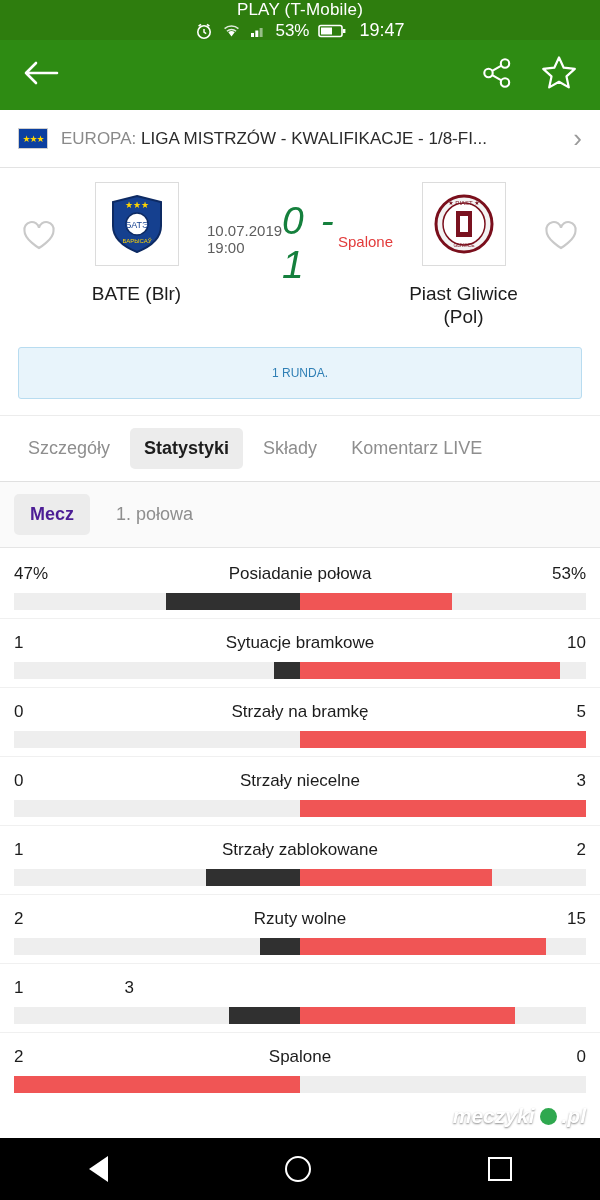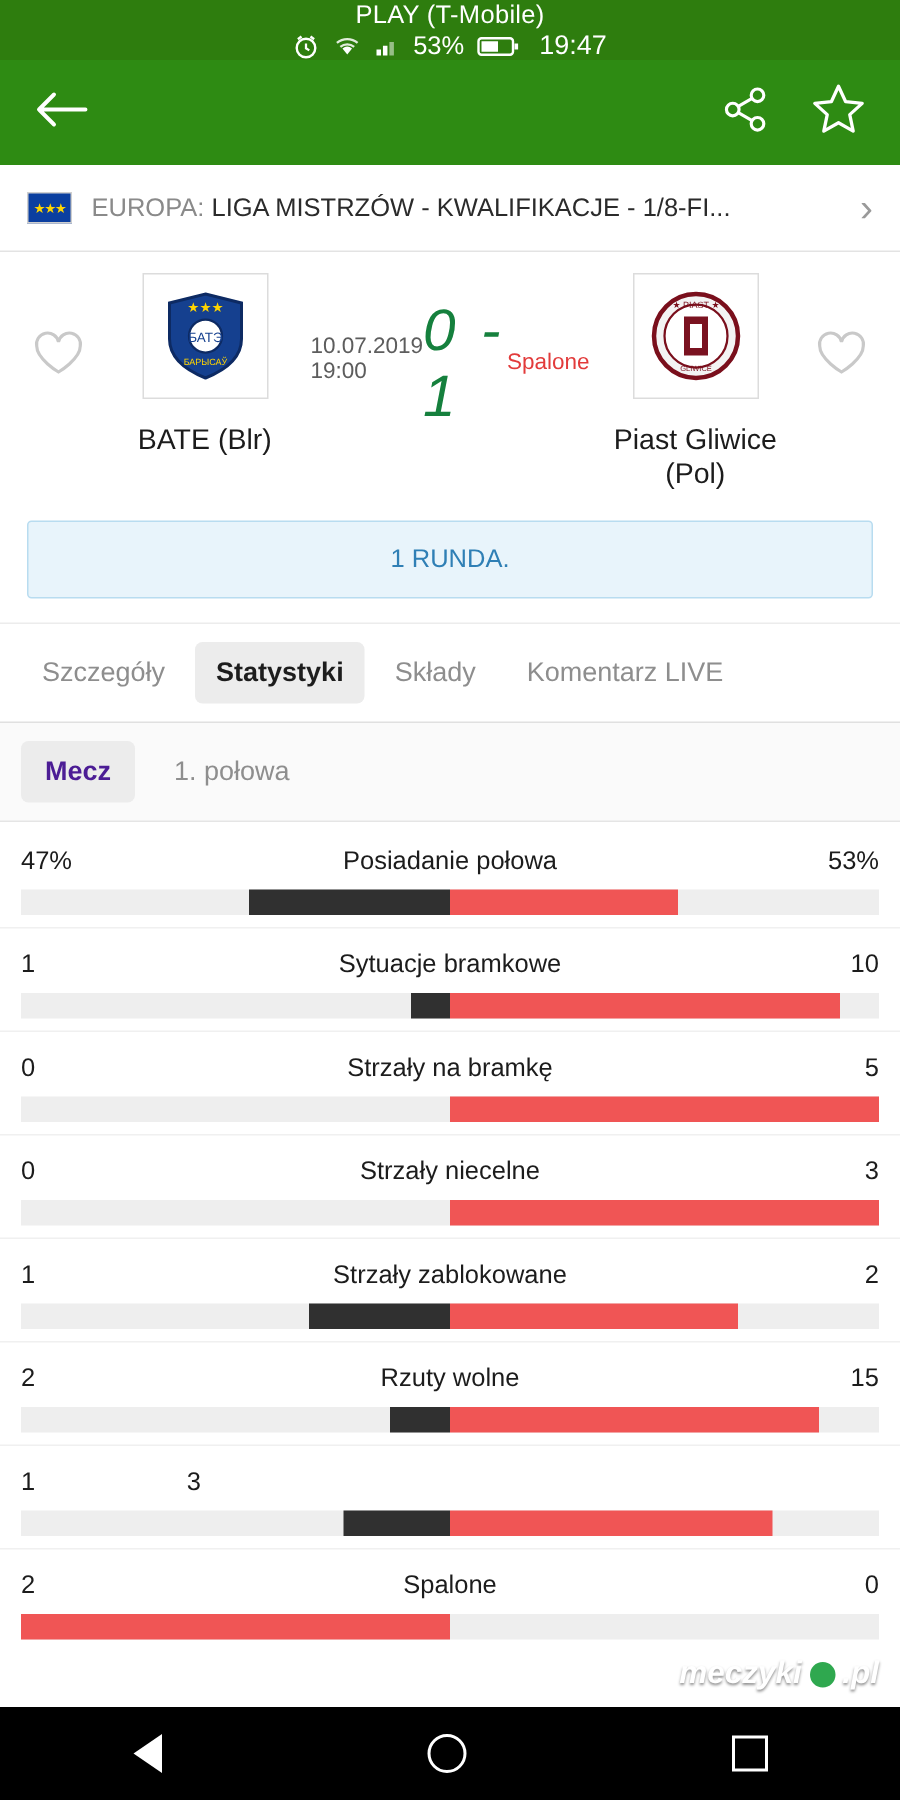--- a/index.html
+++ b/index.html
@@ -116,21 +116,21 @@
   .phase { margin-top: 6px; font-size: 15px; color: #e23b3b; }
 
   
   .roundwrap { padding: 12px 18px 16px 18px; background: #fff; }
   .roundbanner {
     border: 1px solid #b8dcf0;
     background: #e8f4fb;
     border-radius: 3px;
     height: 52px;
     display: flex; align-items: center; justify-content: center;
-    font-size: 17px;
+    font-size: 12px;
     color: #2f7fb5;
   }
 
   
   .tabs {
     background: #fff;
     border-top: 1px solid #ececec;
     border-bottom: 1px solid #e0e0e0;
     display: flex; align-items: center;
     padding: 12px 14px;

